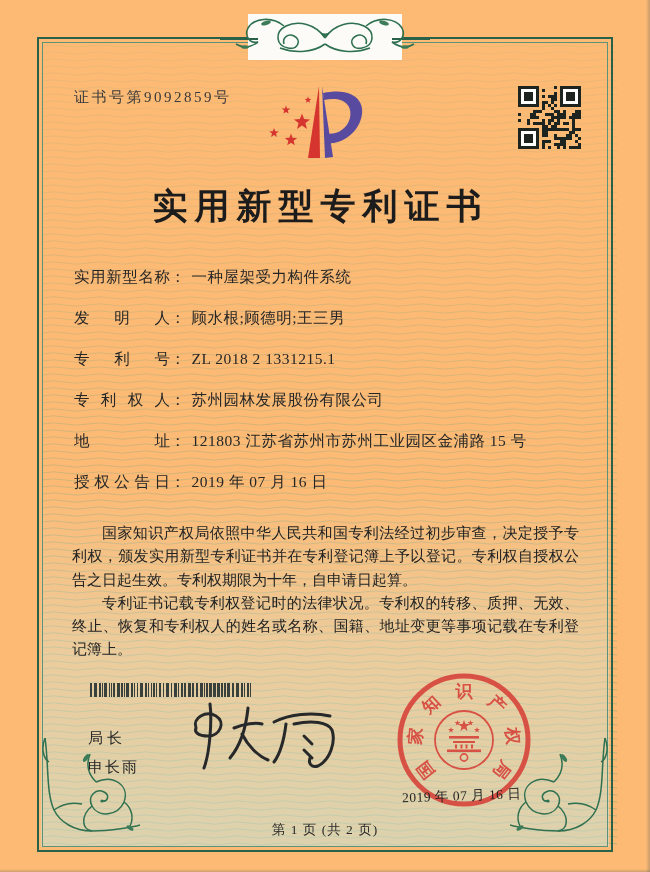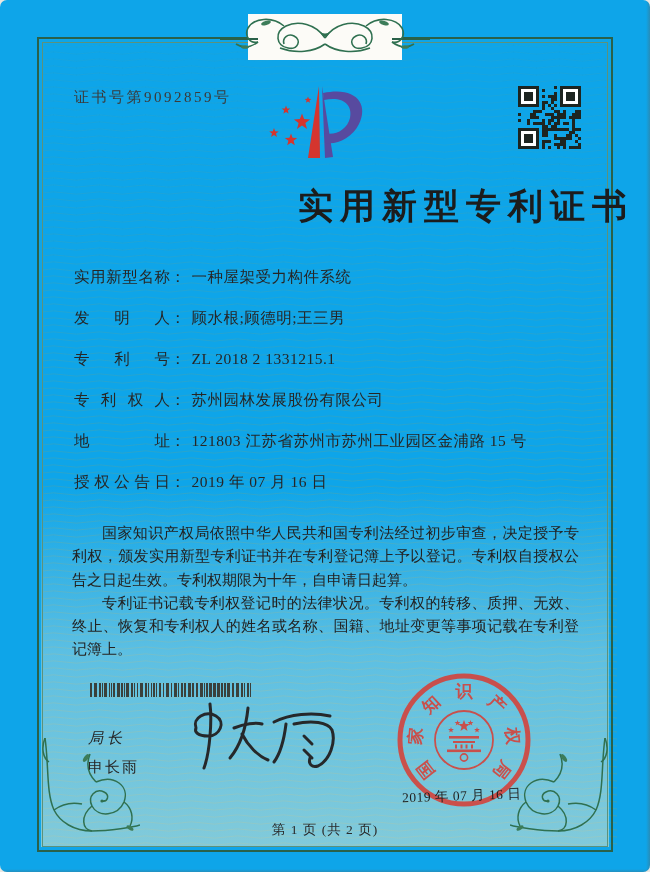--- a/index.html
+++ b/index.html
@@ -1,50 +1,49 @@
 <!DOCTYPE html>
 <html><head>
 <meta charset="utf-8">
 <style>
   html,body{margin:0;padding:0;background:#e9e7e1;}
   .page{
-    position:relative;width:650px;height:872px;background:#0ea5e9;
+    position:relative;width:650px;height:872px;background:#fdba74;
     font-family:"Liberation Serif","DejaVu Serif",serif;color:#262626;
     overflow:hidden;
-    border-radius:7px;
   }
   .abs{position:absolute;}
   
   .frame-outer{position:absolute;left:37px;top:37px;right:37px;bottom:20px;border:2.5px solid #2a6149;}
   .frame-inner{position:absolute;left:3px;top:3px;right:3px;bottom:3px;border:1px solid #5d927a;}
   
   #waves{position:absolute;left:0;top:0;width:650px;height:872px;}
   .tint{position:absolute;left:41px;top:41px;right:41px;bottom:25px;
     background:linear-gradient(180deg,rgba(223,238,227,0) 55%,rgba(210,231,217,.40) 76%,rgba(200,225,209,.62) 100%);}
   .edge-r{position:absolute;right:0;top:0;bottom:0;width:4px;background:linear-gradient(90deg,rgba(0,0,0,0),rgba(90,95,90,.35));}
   .edge-b{position:absolute;left:0;right:0;bottom:0;height:3px;background:linear-gradient(180deg,rgba(0,0,0,0),rgba(90,95,90,.30));}
 
   .cert-no{left:74px;top:88px;font-size:15px;letter-spacing:2.5px;color:#3a3a3a;}
-  .title{left:0;right:16px;top:183px;text-align:right;font-size:35px;font-weight:600;
+  .title{left:0;right:9px;top:183px;text-align:center;font-size:35px;font-weight:600;
          letter-spacing:7px;color:#1c1c1c;}
 
   .fields{left:74px;top:251px;width:505px;font-size:15.5px;line-height:20px;}
   .cert-row{margin-bottom:21px;white-space:nowrap;margin-top:16px;}
   .flabel{display:inline-block;width:96px;text-align:justify;text-align-last:justify;vertical-align:top;}
   .colon{display:inline-block;margin-right:6px;}
   .fvalue{letter-spacing:.5px;}
   .grant-row{display:flex;gap:43px;}
   .grant-right{margin-left:88px;}
 
   .body-text{left:72px;top:522px;width:507px;font-size:15px;line-height:23.3px;
              text-align:justify;color:#222;}
   .body-text p{margin:0;text-indent:2em;}
 
   #barcode{left:90px;top:683px;width:163px;height:14px;}
-  .director-title{left:88px;top:729px;font-size:15px;letter-spacing:4px;font-style:italic;}
+  .director-title{left:88px;top:729px;font-size:15px;letter-spacing:4px;}
   .director-name{left:88px;top:758px;font-size:15px;letter-spacing:2px;}
   #signature{left:182px;top:694px;}
 
   #seal{left:384px;top:660px;}
   .seal-date{left:402px;top:787px;width:130px;font-size:13.5px;letter-spacing:.5px;
              color:#1e1e1e;transform:rotate(-2deg);}
   .footer{left:0;right:0;top:821px;text-align:center;font-size:13.5px;letter-spacing:1px;color:#2a2a2a;}
 
   .corner-right{transform:scaleX(-1);}
 </style>

